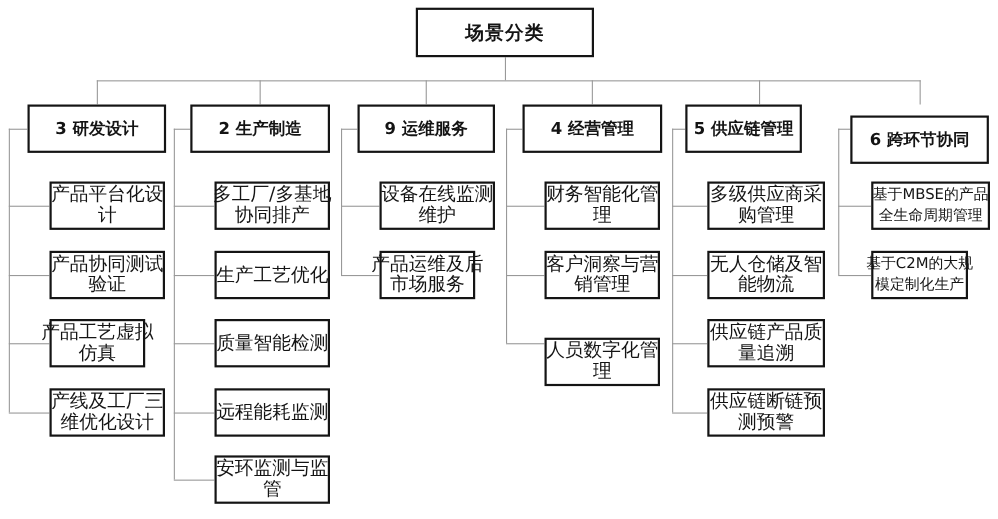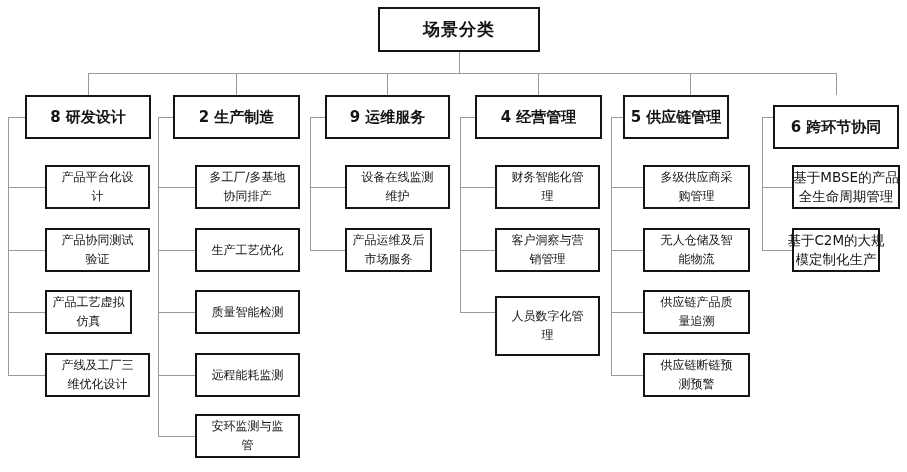--- a/index.html
+++ b/index.html
@@ -8,21 +8,21 @@
     font-family:"DejaVu Sans","Liberation Sans",sans-serif; color:#141414;
     overflow:hidden;
   }
   .node {
     position:absolute; box-sizing:border-box; background:#ffffff;
     border:2px solid #141414; display:flex; align-items:center; justify-content:center;
     text-align:center; white-space:pre; z-index:2;
   }
   .root { font-weight:bold; font-size:17px; letter-spacing:1px; }
   .hdr  { font-weight:bold; font-size:15px; }
-  .leaf { font-size:12px; line-height:19px; }
+  .leaf { font-size:17px; line-height:19px; }
   .leaf.sm { font-size:13.5px; }
   .cx, .cy { position:absolute; background:#999999; z-index:1; }
   .cx { height:1px; }
   .cy { width:1px; }
 </style>
 </head>
 <body>
 
 <div class="stage">
 
@@ -68,21 +68,21 @@
   <i class="cx" style="left:611px;top:312px;width:32px"></i>
   <i class="cx" style="left:611px;top:375px;width:32px"></i>
 
   <i class="cx" style="left:762px;top:117px;width:11px"></i>
   <i class="cy" style="left:762px;top:117px;height:133px"></i>
   <i class="cx" style="left:762px;top:187px;width:30px"></i>
   <i class="cx" style="left:762px;top:250px;width:30px"></i>
 
   <div class="node root" style="left:378px;top:7px;width:162px;height:45px">场景分类</div>
 
-  <div class="node hdr" style="left:25px;top:95px;width:126px;height:44px">8 研发设计</div>
+  <div class="node hdr" style="left:25px;top:95px;width:126px;height:44px">3 研发设计</div>
   <div class="node hdr" style="left:173px;top:95px;width:127px;height:44px">2 生产制造</div>
   <div class="node hdr" style="left:325px;top:95px;width:125px;height:44px">9 运维服务</div>
   <div class="node hdr" style="left:475px;top:95px;width:127px;height:44px">4 经营管理</div>
   <div class="node hdr" style="left:623px;top:95px;width:106px;height:44px">5 供应链管理</div>
   <div class="node hdr" style="left:773px;top:105px;width:126px;height:44px">6 跨环节协同</div>
 
   <div class="node leaf" style="left:45px;top:165px;width:105px;height:44px">产品平台化设
 计</div>
   <div class="node leaf" style="left:45px;top:228px;width:105px;height:44px">产品协同测试
 验证</div>
@@ -101,21 +101,21 @@
 
   <div class="node leaf" style="left:345px;top:165px;width:105px;height:44px">设备在线监测
 维护</div>
   <div class="node leaf" style="left:345px;top:228px;width:87px;height:44px">产品运维及后
 市场服务</div>
 
   <div class="node leaf" style="left:495px;top:165px;width:105px;height:44px">财务智能化管
 理</div>
   <div class="node leaf" style="left:495px;top:228px;width:105px;height:44px">客户洞察与营
 销管理</div>
-  <div class="node leaf" style="left:495px;top:296px;width:105px;height:60px">人员数字化管
+  <div class="node leaf" style="left:495px;top:307px;width:105px;height:44px">人员数字化管
 理</div>
 
   <div class="node leaf" style="left:643px;top:165px;width:107px;height:44px">多级供应商采
 购管理</div>
   <div class="node leaf" style="left:643px;top:228px;width:107px;height:44px">无人仓储及智
 能物流</div>
   <div class="node leaf" style="left:643px;top:290px;width:107px;height:44px">供应链产品质
 量追溯</div>
   <div class="node leaf" style="left:643px;top:353px;width:107px;height:44px">供应链断链预
 测预警</div>

